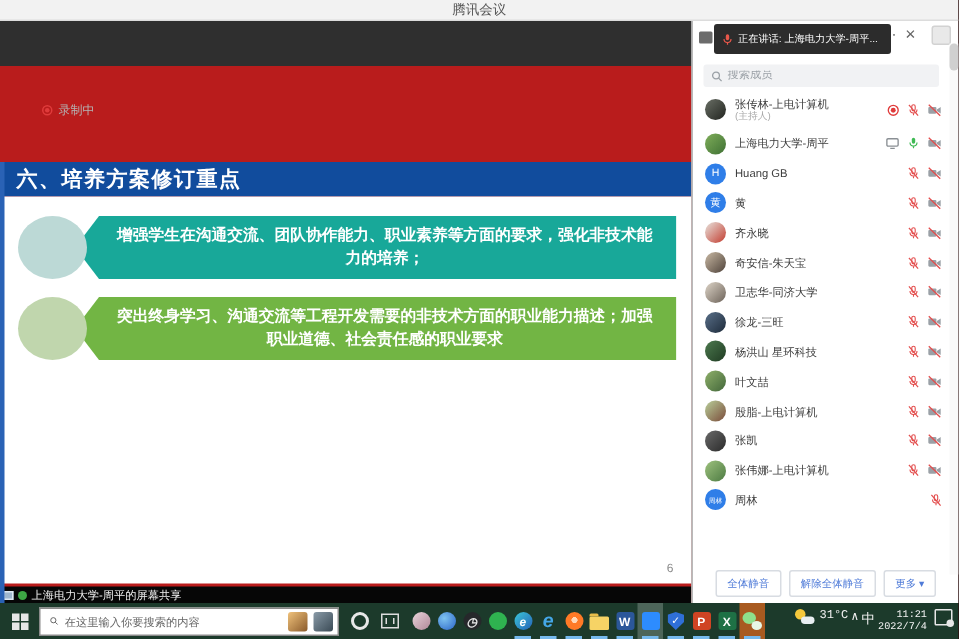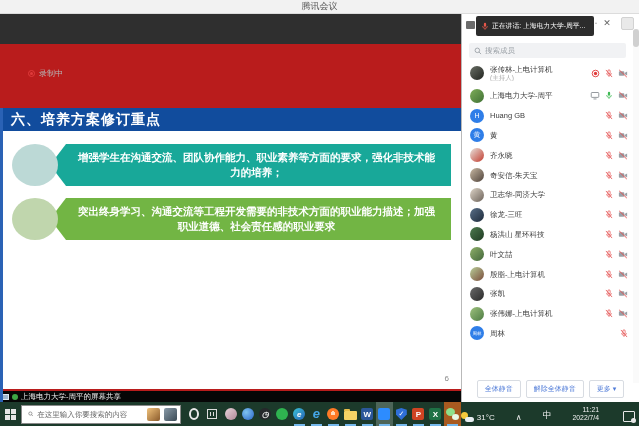--- a/index.html
+++ b/index.html
@@ -106,21 +106,21 @@
   .k-folder::before { content:""; position:absolute; top:-2px; left:0; width:6px; height:2px;
     background:#e8bd4a; border-radius:1px 1px 0 0; }
   .k-shield { width:11px; height:12px; background:#2f6fd8;
     clip-path:polygon(50% 0,100% 15%,100% 55%,50% 100%,0 55%,0 15%); display:flex; align-items:center;
     justify-content:center; color:#fff; font-size:7px; }
   .k-wechat { width:13px; height:12px; position:relative; }
   .k-wechat::before { content:""; position:absolute; left:0; top:0; width:9px; height:8px;
     border-radius:50%; background:#8ee08b; }
   .k-wechat::after { content:""; position:absolute; right:0; bottom:0; width:7px; height:6px;
     border-radius:50%; background:#e8f8e6; }
-  .tray { margin-left:auto; display:flex; align-items:flex-end; gap:21px; padding-right:4px; }
+  .tray { margin-left:auto; display:flex; align-items:flex-start; gap:2px; padding-right:4px;font-family:Liberation Mono, monospace; }
   .weather { display:flex; align-items:center; gap:3px; }
   .wic { position:relative; width:13px; height:10px; }
   .wic .sun { position:absolute; left:0; top:0; width:7px; height:7px; border-radius:50%; background:#f5c83c; }
   .wic .cloud { position:absolute; right:0; bottom:0; width:9px; height:5px; border-radius:4px; background:#e8eef2; }
   .ttxt { font-size:8px; color:#f2f2f2; }
   .chev { font-size:8px; color:#f2f2f2; }
   .ime { font-size:9px; color:#f2f2f2; }
   .clock { text-align:right; font-size:6.8px; line-height:1.25; color:#f2f2f2; }
   .action { position:relative; width:12px; height:11px; border:1px solid #e8e8e8; border-radius:1px; margin-left:3px; }
   .action::after { content:""; position:absolute; right:-2px; bottom:-2px; width:5px; height:5px;

